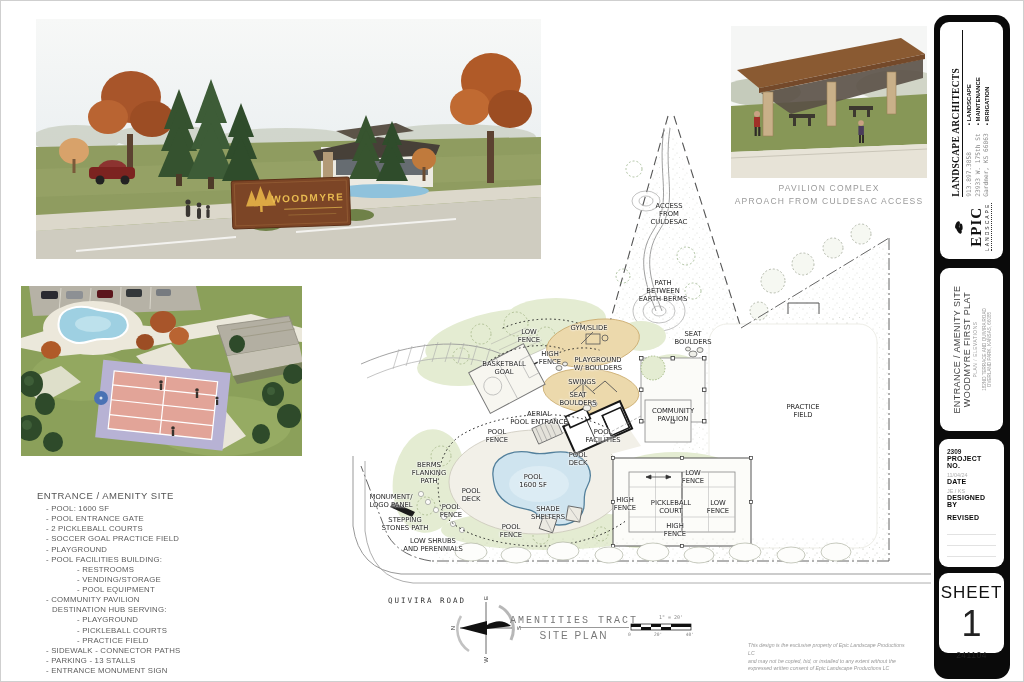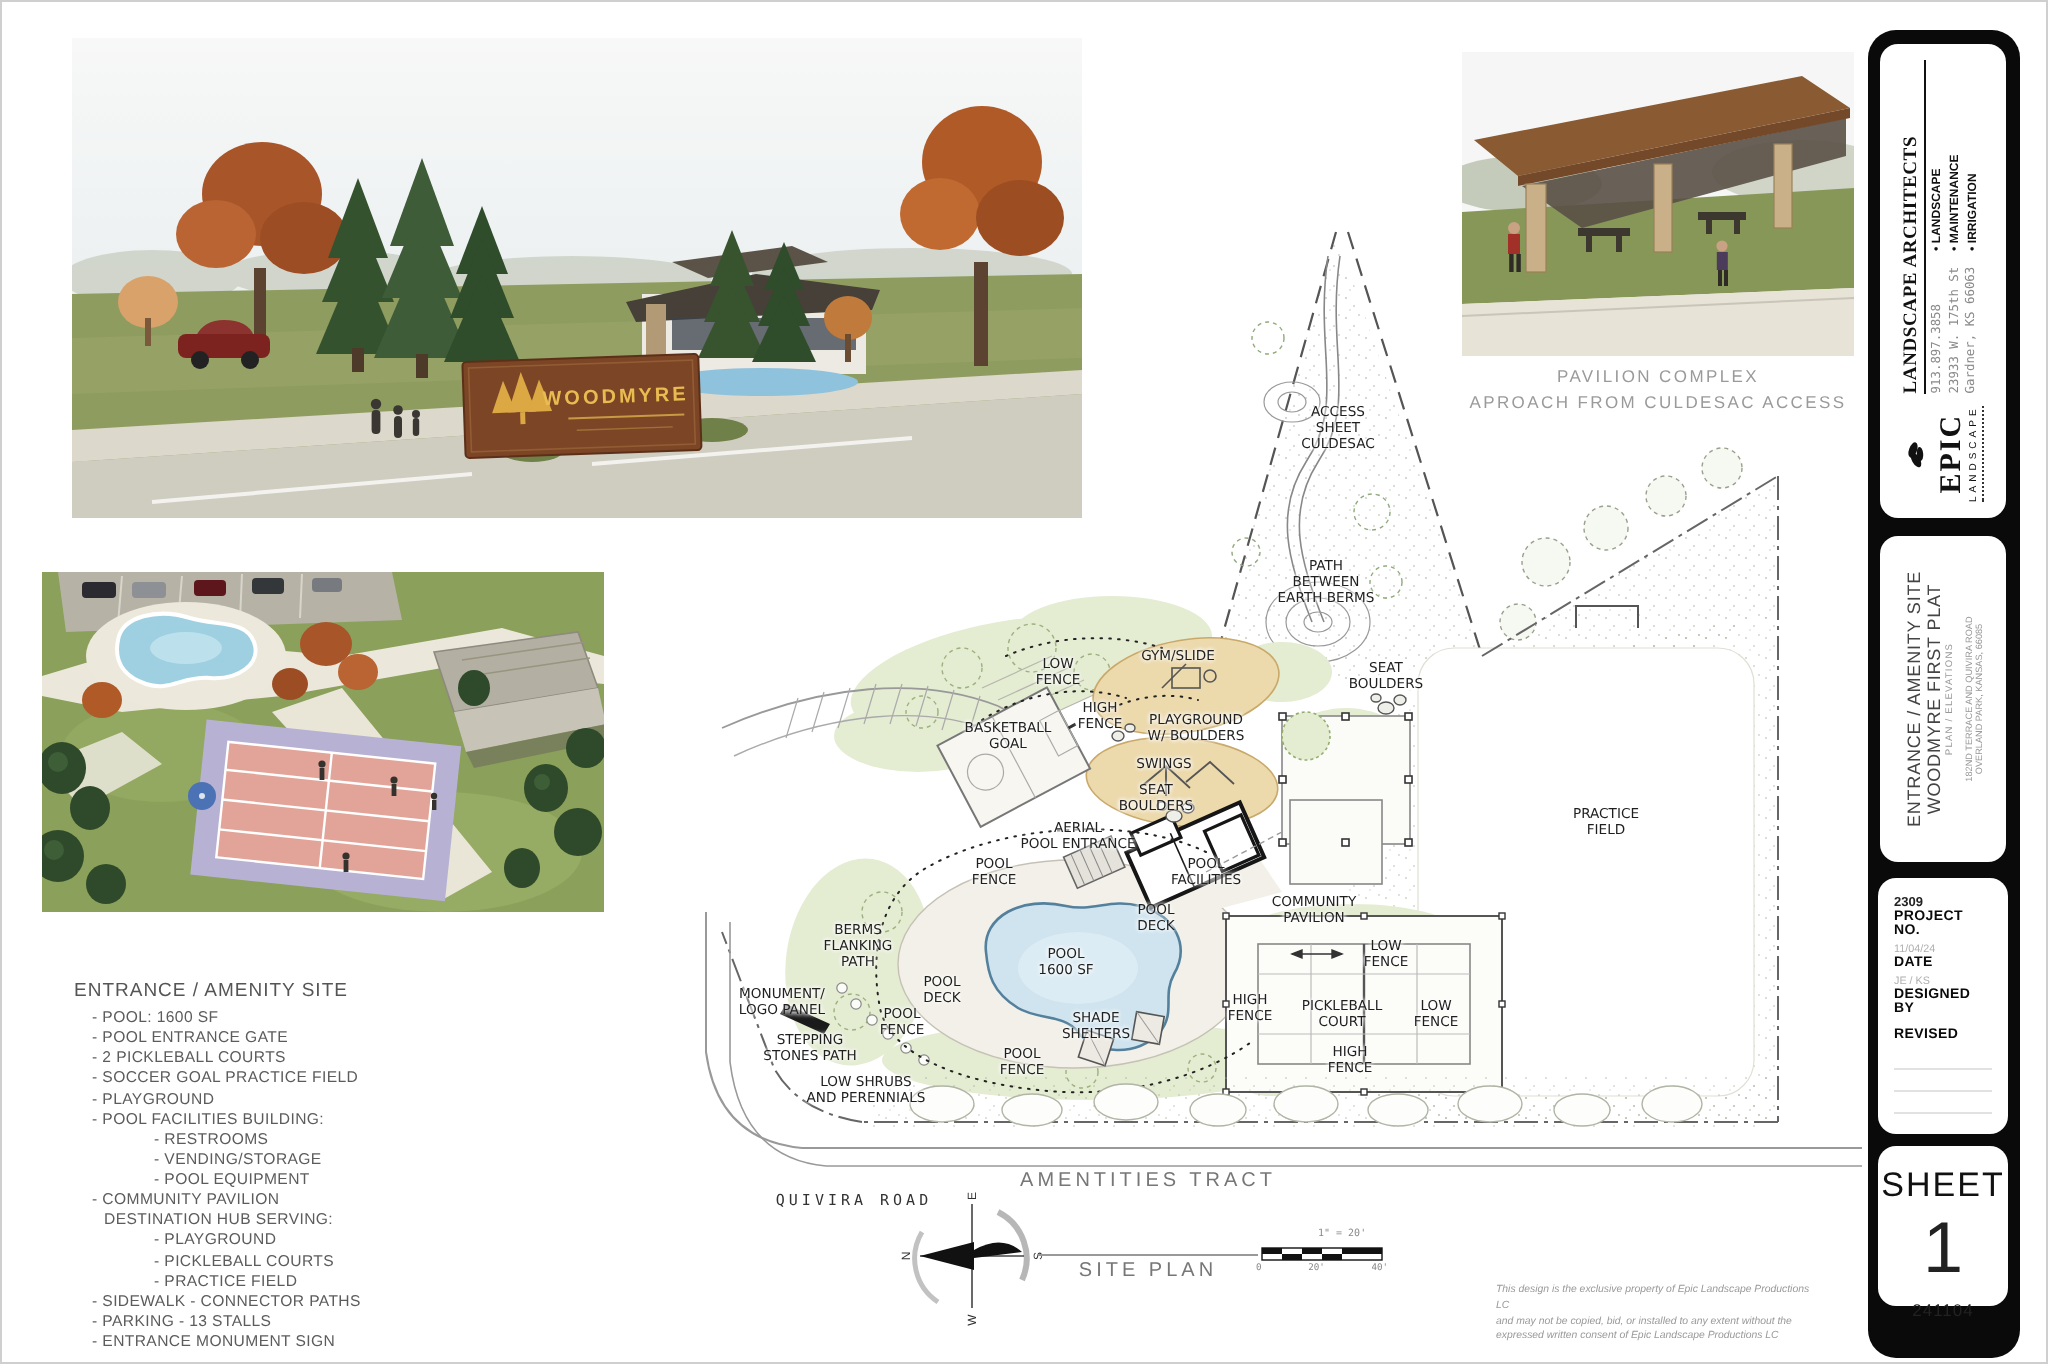--- a/index.html
+++ b/index.html
@@ -567,40 +567,40 @@
         <rect x="290" y="518" width="10" height="3" fill="#111"></rect>
           <rect x="310" y="518" width="10" height="3" fill="#111"></rect>
           <rect x="330" y="518" width="20" height="3" fill="#111"></rect>
         <rect x="300" y="521" width="10" height="3" fill="#111"></rect>
           <rect x="320" y="521" width="10" height="3" fill="#111"></rect>
       </g>
     </svg>
 
     <div>
         <div class="plan-label" style="left: 328px; top: 108px;">ACCESS
-SHEET
+FROM
 CULDESAC</div>
         <div class="plan-label" style="left: 322px; top: 185px;">PATH
 BETWEEN
 EARTH BERMS</div>
         <div class="plan-label" style="left: 188px; top: 230px;">LOW
 FENCE</div>
         <div class="plan-label" style="left: 248px; top: 222px;">GYM/SLIDE</div>
         <div class="plan-label" style="left: 257px; top: 258px;">PLAYGROUND
 W/ BOULDERS</div>
         <div class="plan-label" style="left: 209px; top: 252px;">HIGH
 FENCE</div>
         <div class="plan-label" style="left: 163px; top: 262px;">BASKETBALL
 GOAL</div>
         <div class="plan-label" style="left: 241px; top: 276px;">SWINGS</div>
         <div class="plan-label" style="left: 237px; top: 293px;">SEAT
 BOULDERS</div>
         <div class="plan-label" style="left: 352px; top: 232px;">SEAT
 BOULDERS</div>
-        <div class="plan-label" style="left: 316px; top: 309px; margin-top: 40px;">COMMUNITY
+        <div class="plan-label" style="left: 332px; top: 309px;">COMMUNITY
 PAVILION</div>
         <div class="plan-label" style="left: 462px; top: 305px;">PRACTICE
 FIELD</div>
         <div class="plan-label" style="left: 198px; top: 312px;">AERIAL
 POOL ENTRANCE</div>
         <div class="plan-label" style="left: 156px; top: 330px;">POOL
 FENCE</div>
         <div class="plan-label" style="left: 262px; top: 330px;">POOL
 FACILITIES</div>
         <div class="plan-label" style="left: 88px; top: 367px;">BERMS
@@ -630,21 +630,21 @@
 FENCE</div>
         <div class="plan-label" style="left: 330px; top: 401px;">PICKLEBALL
 COURT</div>
         <div class="plan-label" style="left: 377px; top: 401px;">LOW
 FENCE</div>
         <div class="plan-label" style="left: 334px; top: 424px;">HIGH
 FENCE</div>
       </div>
 
     <div class="abs road-label" style="left:86px;top:494px;">QUIVIRA ROAD</div>
-    <div class="abs plan-title" style="left:233px;top:479px;">AMENTITIES TRACT</div>
+    <div class="abs plan-title" style="left:233px;top:509px;font-family:Liberation Mono, monospace;">AMENTITIES TRACT</div>
     <div class="abs plan-title-rule" style="left:178px;top:521px;width:110px;"></div>
     <div class="abs plan-title" style="left:233px;top:524px;">SITE PLAN</div>
     <div class="abs scale-note" style="left:318px;top:508px;">1" = 20'</div>
     <div class="abs scale-ticks" style="left:287px;top:526px;width:66px;">
       <span>0</span>
       <span>20'</span>
       <span>40'</span>
     </div>
     <div class="abs disclaimer" style="left:407px;top:536px;width:160px;">
       <div>This design is the exclusive property of Epic Landscape Productions LC</div>

